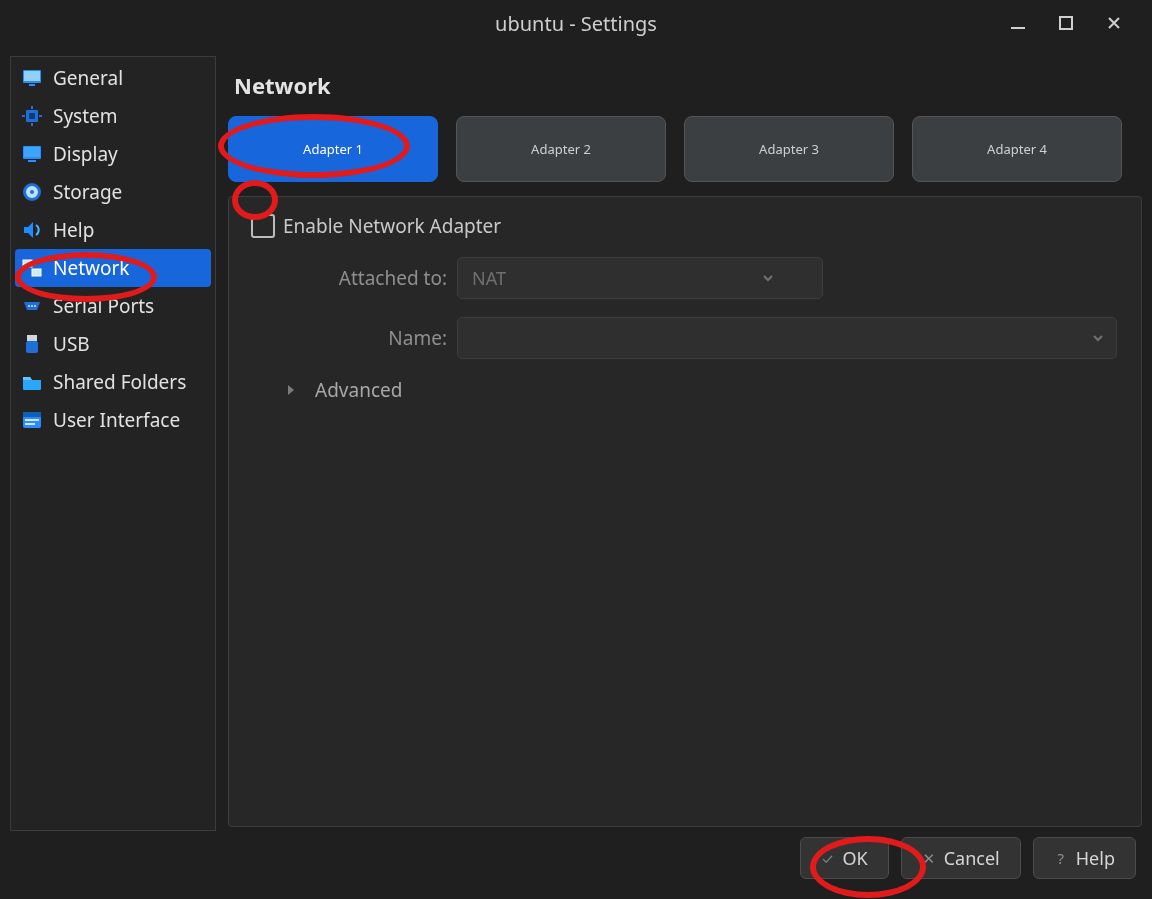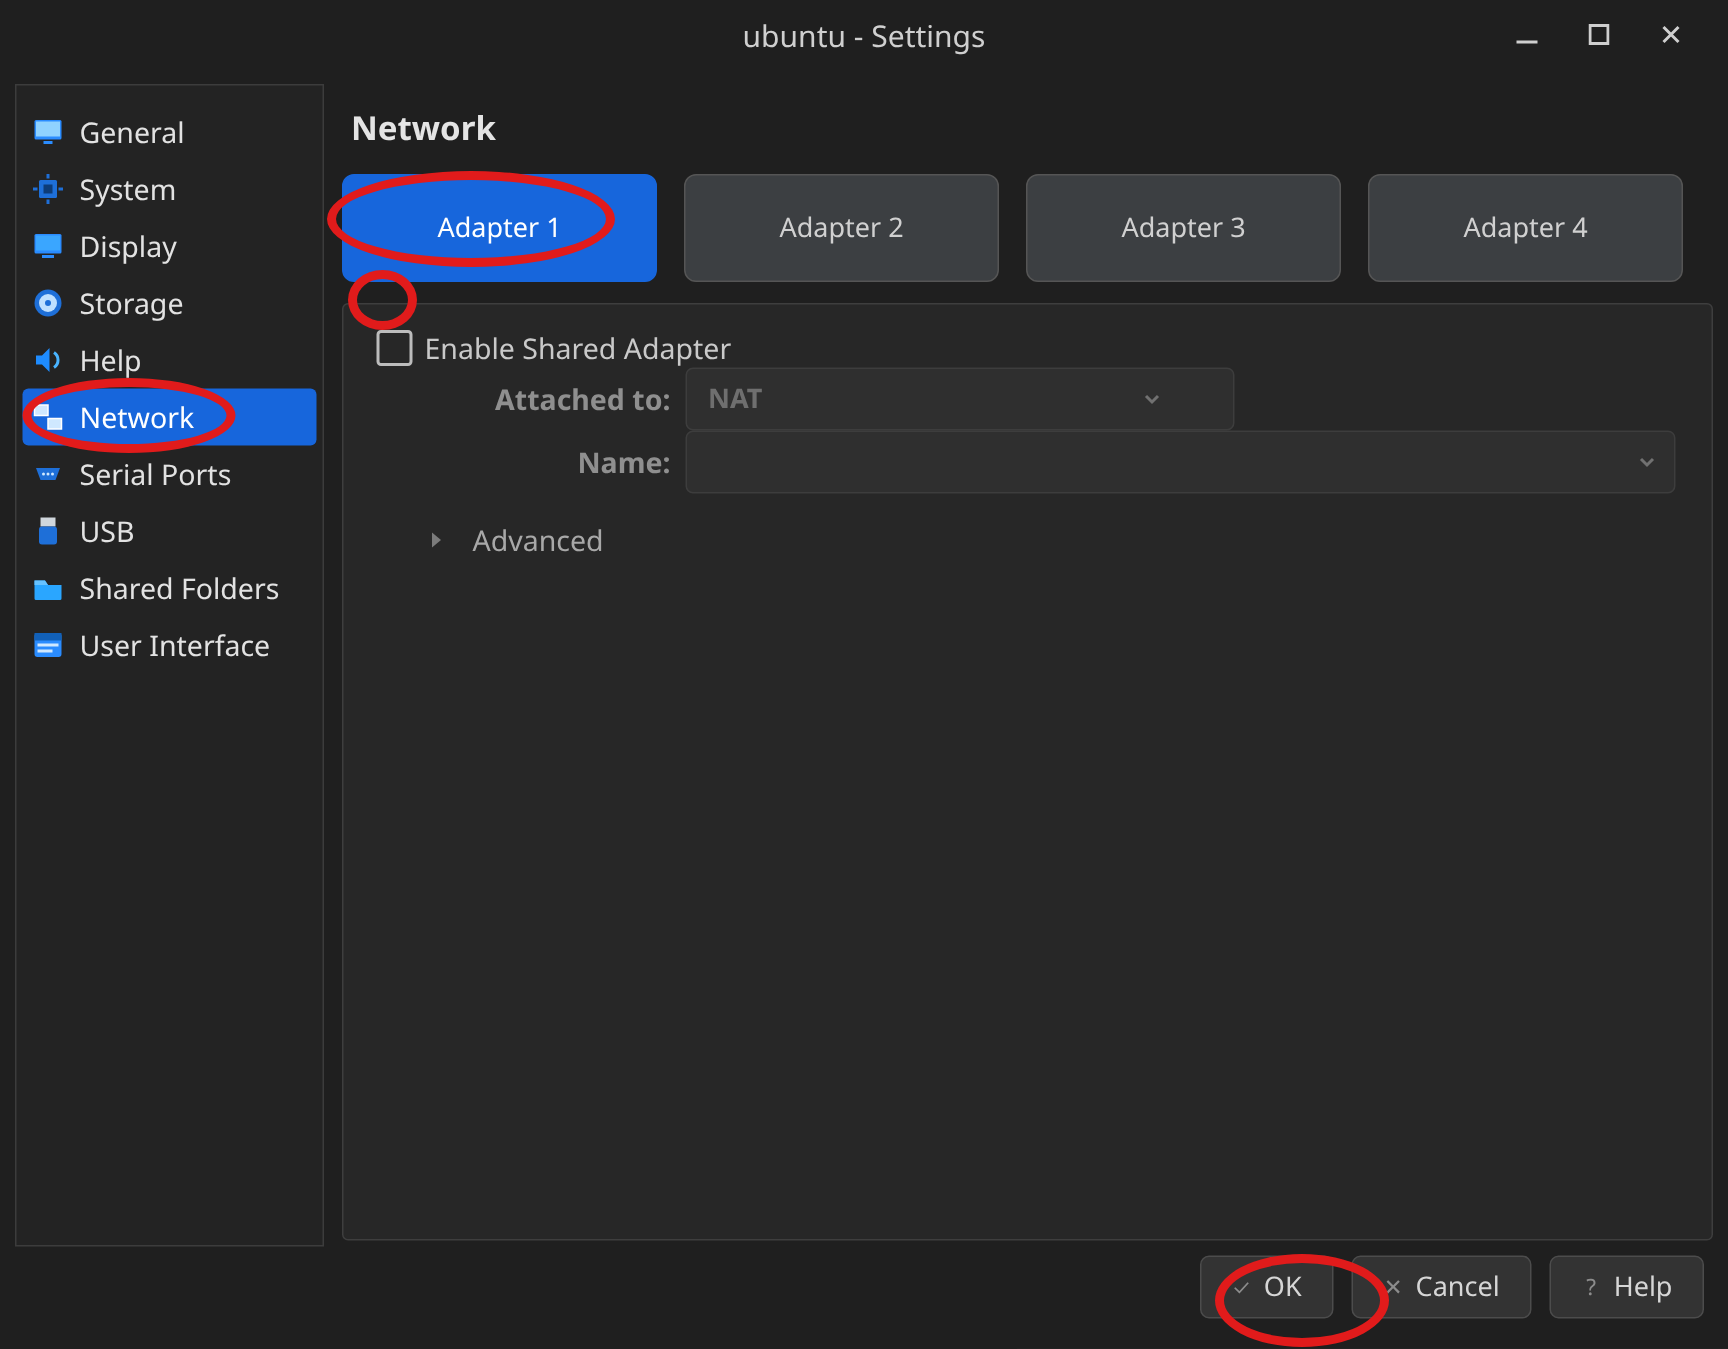--- a/index.html
+++ b/index.html
@@ -53,21 +53,21 @@
   }
   .content-row{
     flex:1;display:flex;min-height:0;
     padding:10px 10px 0 10px;
     gap:12px;
   }
   .sidebar{
     width:206px;
     border:1px solid #3c3c3c;
     background:#232323;
-    padding:12px 0;
+    padding:2px 0;
     box-sizing:border-box;
     height:775px;
   }
   .sidebar-item{
     display:flex;align-items:center;gap:10px;
     padding:6px 10px 6px 10px;
     height:26px;
     color:#e2e2e2;font-size:19px;
     cursor:default;
   }
@@ -93,21 +93,21 @@
   .tabs{
     display:flex;gap:18px;
     padding-left:0;
   }
   .tab{
     flex:0 0 auto;
     min-width:160px;
     text-align:center;
     padding:23px 24px;
     border-radius:8px;
-    font-size:18px;
+    font-size:13px;
     border:1px solid var(--tab-inactive-bd);
     background:var(--tab-inactive);
     color:#d0d0d0;
   }
   .tab.active{
     background:#1766dc;border-color:#1766dc;color:#fff;
   }
   .tab-pane{
     margin-top:14px;
     border:1px solid #3e3e3e;
@@ -122,21 +122,21 @@
   .check-row{
     display:flex;align-items:center;gap:8px;
     padding-left:14px;
     color:#c9c9c9;font-size:19px;
   }
   .checkbox{
     width:20px;height:20px;border:2px solid #bcbcbc;border-radius:3px;background:transparent;
   }
   .form-row{
     display:flex;align-items:center;gap:10px;
-    font-weight:bold;
+    margin-top:18px;
   }
   .form-label{
     width:210px;text-align:right;color:#8f8f8f;font-size:19px;
   }
   .form-field{
     flex:1;max-width:660px;position:relative;
   }
   .select{
     height:40px;border:1px solid #454545;border-radius:5px;background:#323232;
     display:flex;align-items:center;padding:0 40px 0 14px;color:#888;font-size:18px;
@@ -325,21 +325,21 @@
       <div class="tabs">
         <div class="tab active">Adapter 1</div>
         <div class="tab">Adapter 2</div>
         <div class="tab">Adapter 3</div>
         <div class="tab">Adapter 4</div>
       </div>
 
       <div class="tab-pane">
         <div class="check-row">
           <div class="checkbox"></div>
-          <span>Enable Shared Adapter</span>
+          <span>Enable Network Adapter</span>
         </div>
 
         <div class="form-row">
           <div class="form-label">Attached to:</div>
           <div class="form-field" style="max-width:330px">
             <div class="select short disabled">
               <span>NAT</span>
               <span class="chev">
                 <svg width="14" height="14" viewBox="0 0 14 14">
                     <path d="M3 5 l4 4 l4 -4" stroke="#8a8a8a" stroke-width="2" fill="none"></path>

